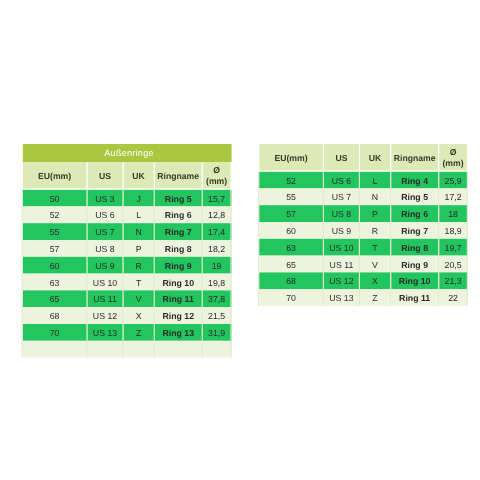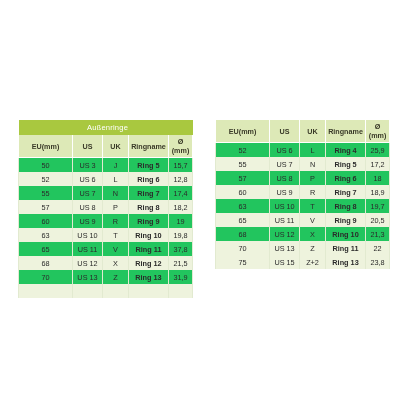--- a/index.html
+++ b/index.html
@@ -253,23 +253,16 @@
             <td class="name-cell">Ring 10</td>
             <td>21,3</td>
           </tr>
           <tr class="row-even">
             <td>70</td>
             <td>US 13</td>
             <td>Z</td>
             <td class="name-cell">Ring 11</td>
             <td>22</td>
           </tr>
-          <tr class="row-even">
-            <td>75</td>
-            <td>US 15</td>
-            <td>Z+2</td>
-            <td class="name-cell">Ring 13</td>
-            <td>23,8</td>
-          </tr>
         </tbody>
       </table>
     </div>
 </div>
 
 </body></html>

